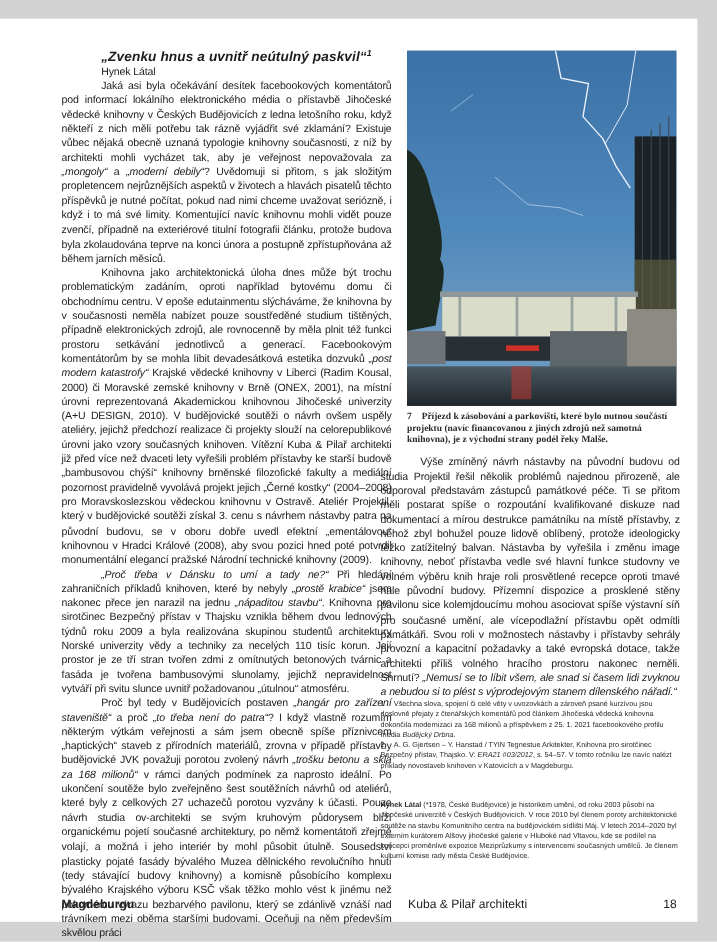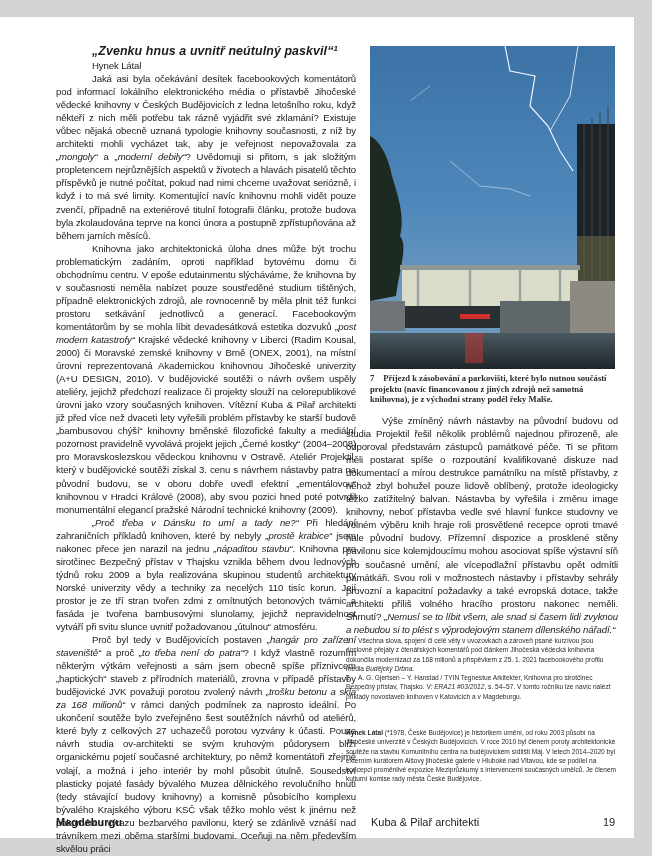--- a/index.html
+++ b/index.html
@@ -144,14 +144,14 @@
 
   <div class="notes" id="notes">
       <p class="note"><span class="n">1</span><span>Všechna slova, spojení či celé věty v uvozovkách a zároveň psané kurzívou jsou doslovně přejaty z čtenářských komentářů pod článkem Jihočeská vědecká knihovna dokončila modernizaci za 168 milionů a příspěvkem z 25. 1. 2021 facebookového profilu média </span><em>Budějcký Drbna</em><span>.</span></p>
       <p class="note"><span class="n">2</span><span>A. G. Gjertsen – Y. Hanstad / TYIN Tegnestue Arkitekter, Knihovna pro sirotčinec Bezpečný přístav, Thajsko. V: </span><em>ERA21 #03/2012</em><span>, s. 54–57. V tomto ročníku lze navíc nalézt příklady novostaveb knihoven v Katovicích a v Magdeburgu.</span></p>
     </div>
 
   <p class="bio"><b>Hynek Látal</b><span> (*1978, České Budějovice) je historikem umění, od roku 2003 působí na Jihočeské univerzitě v Českých Budějovicích. V roce 2010 byl členem poroty architektonické soutěže na stavbu Komunitního centra na budějovickém sídlišti Máj. V letech 2014–2020 byl externím kurátorem Alšovy jihočeské galerie v Hluboké nad Vltavou, kde se podílel na koncepci proměnlivé expozice Meziprůzkumy s intervencemi současných umělců. Je členem kulturní komise rady města České Budějovice.</span></p>
 
   <div class="footer-left">Magdeburgu</div>
   <div class="footer-mid">Kuba &amp; Pilař architekti</div>
-  <div class="footer-num">19</div>
+  <div class="footer-num">18</div>
 </div>
 
 </body></html>

